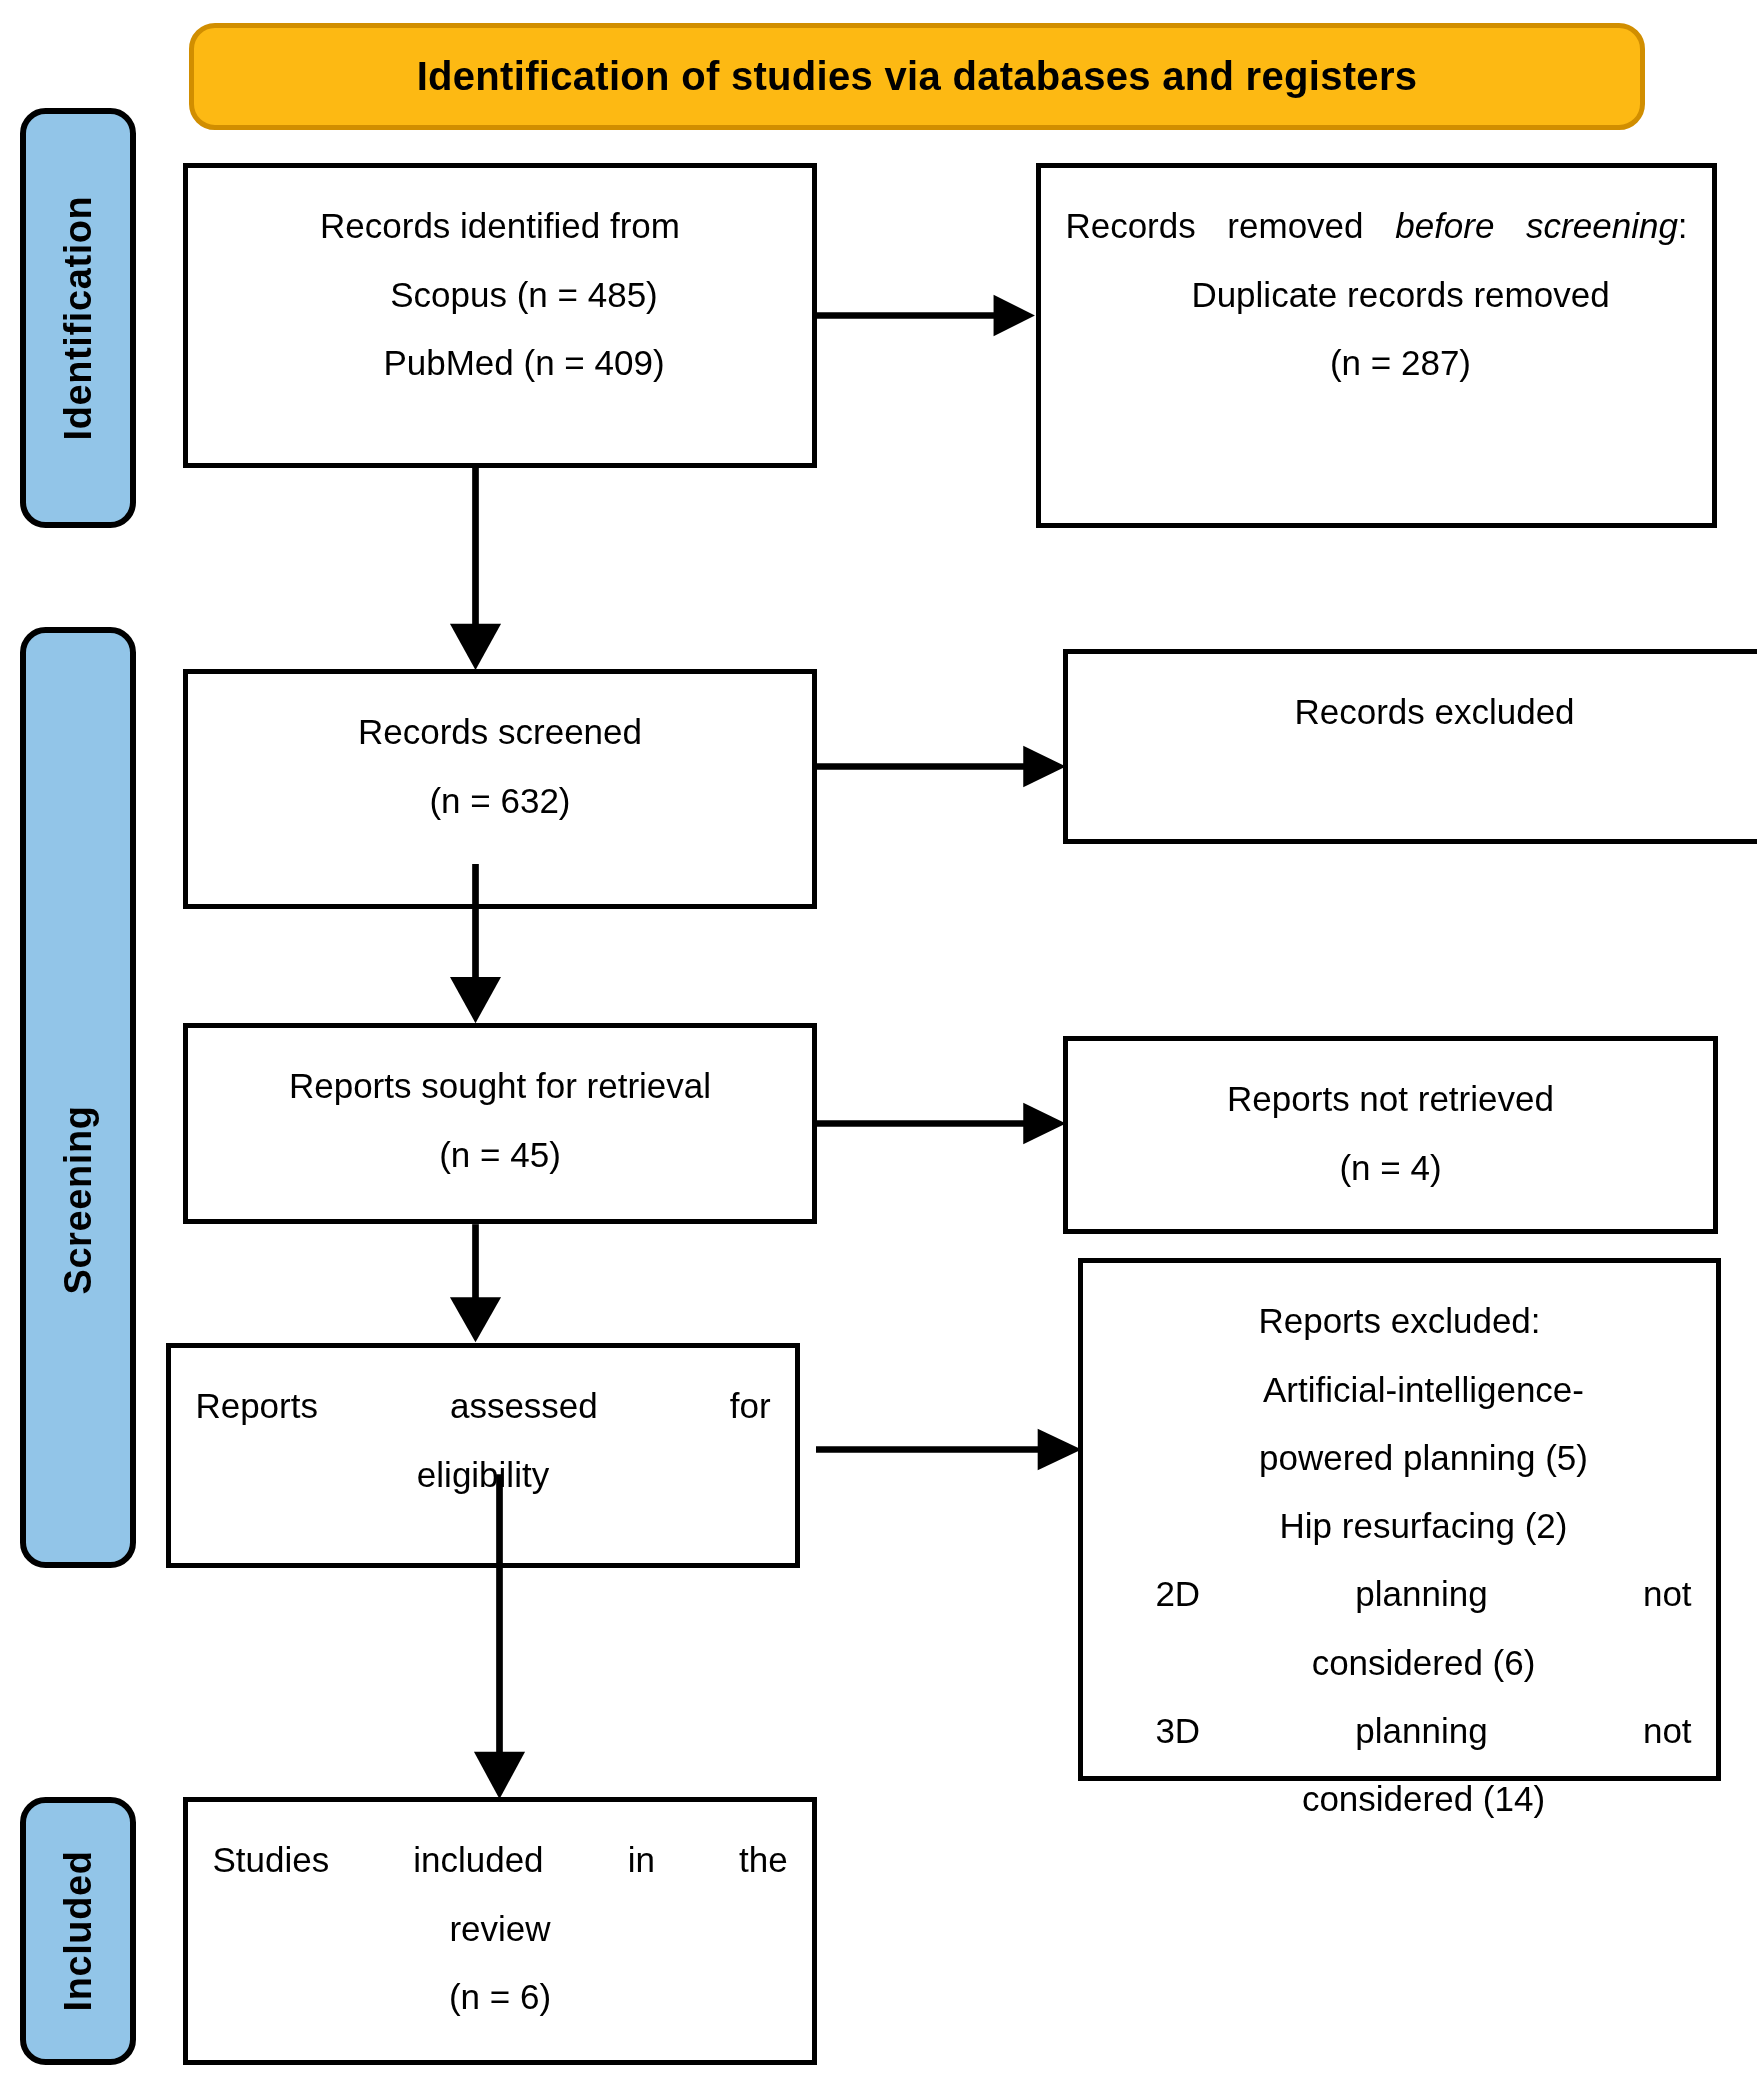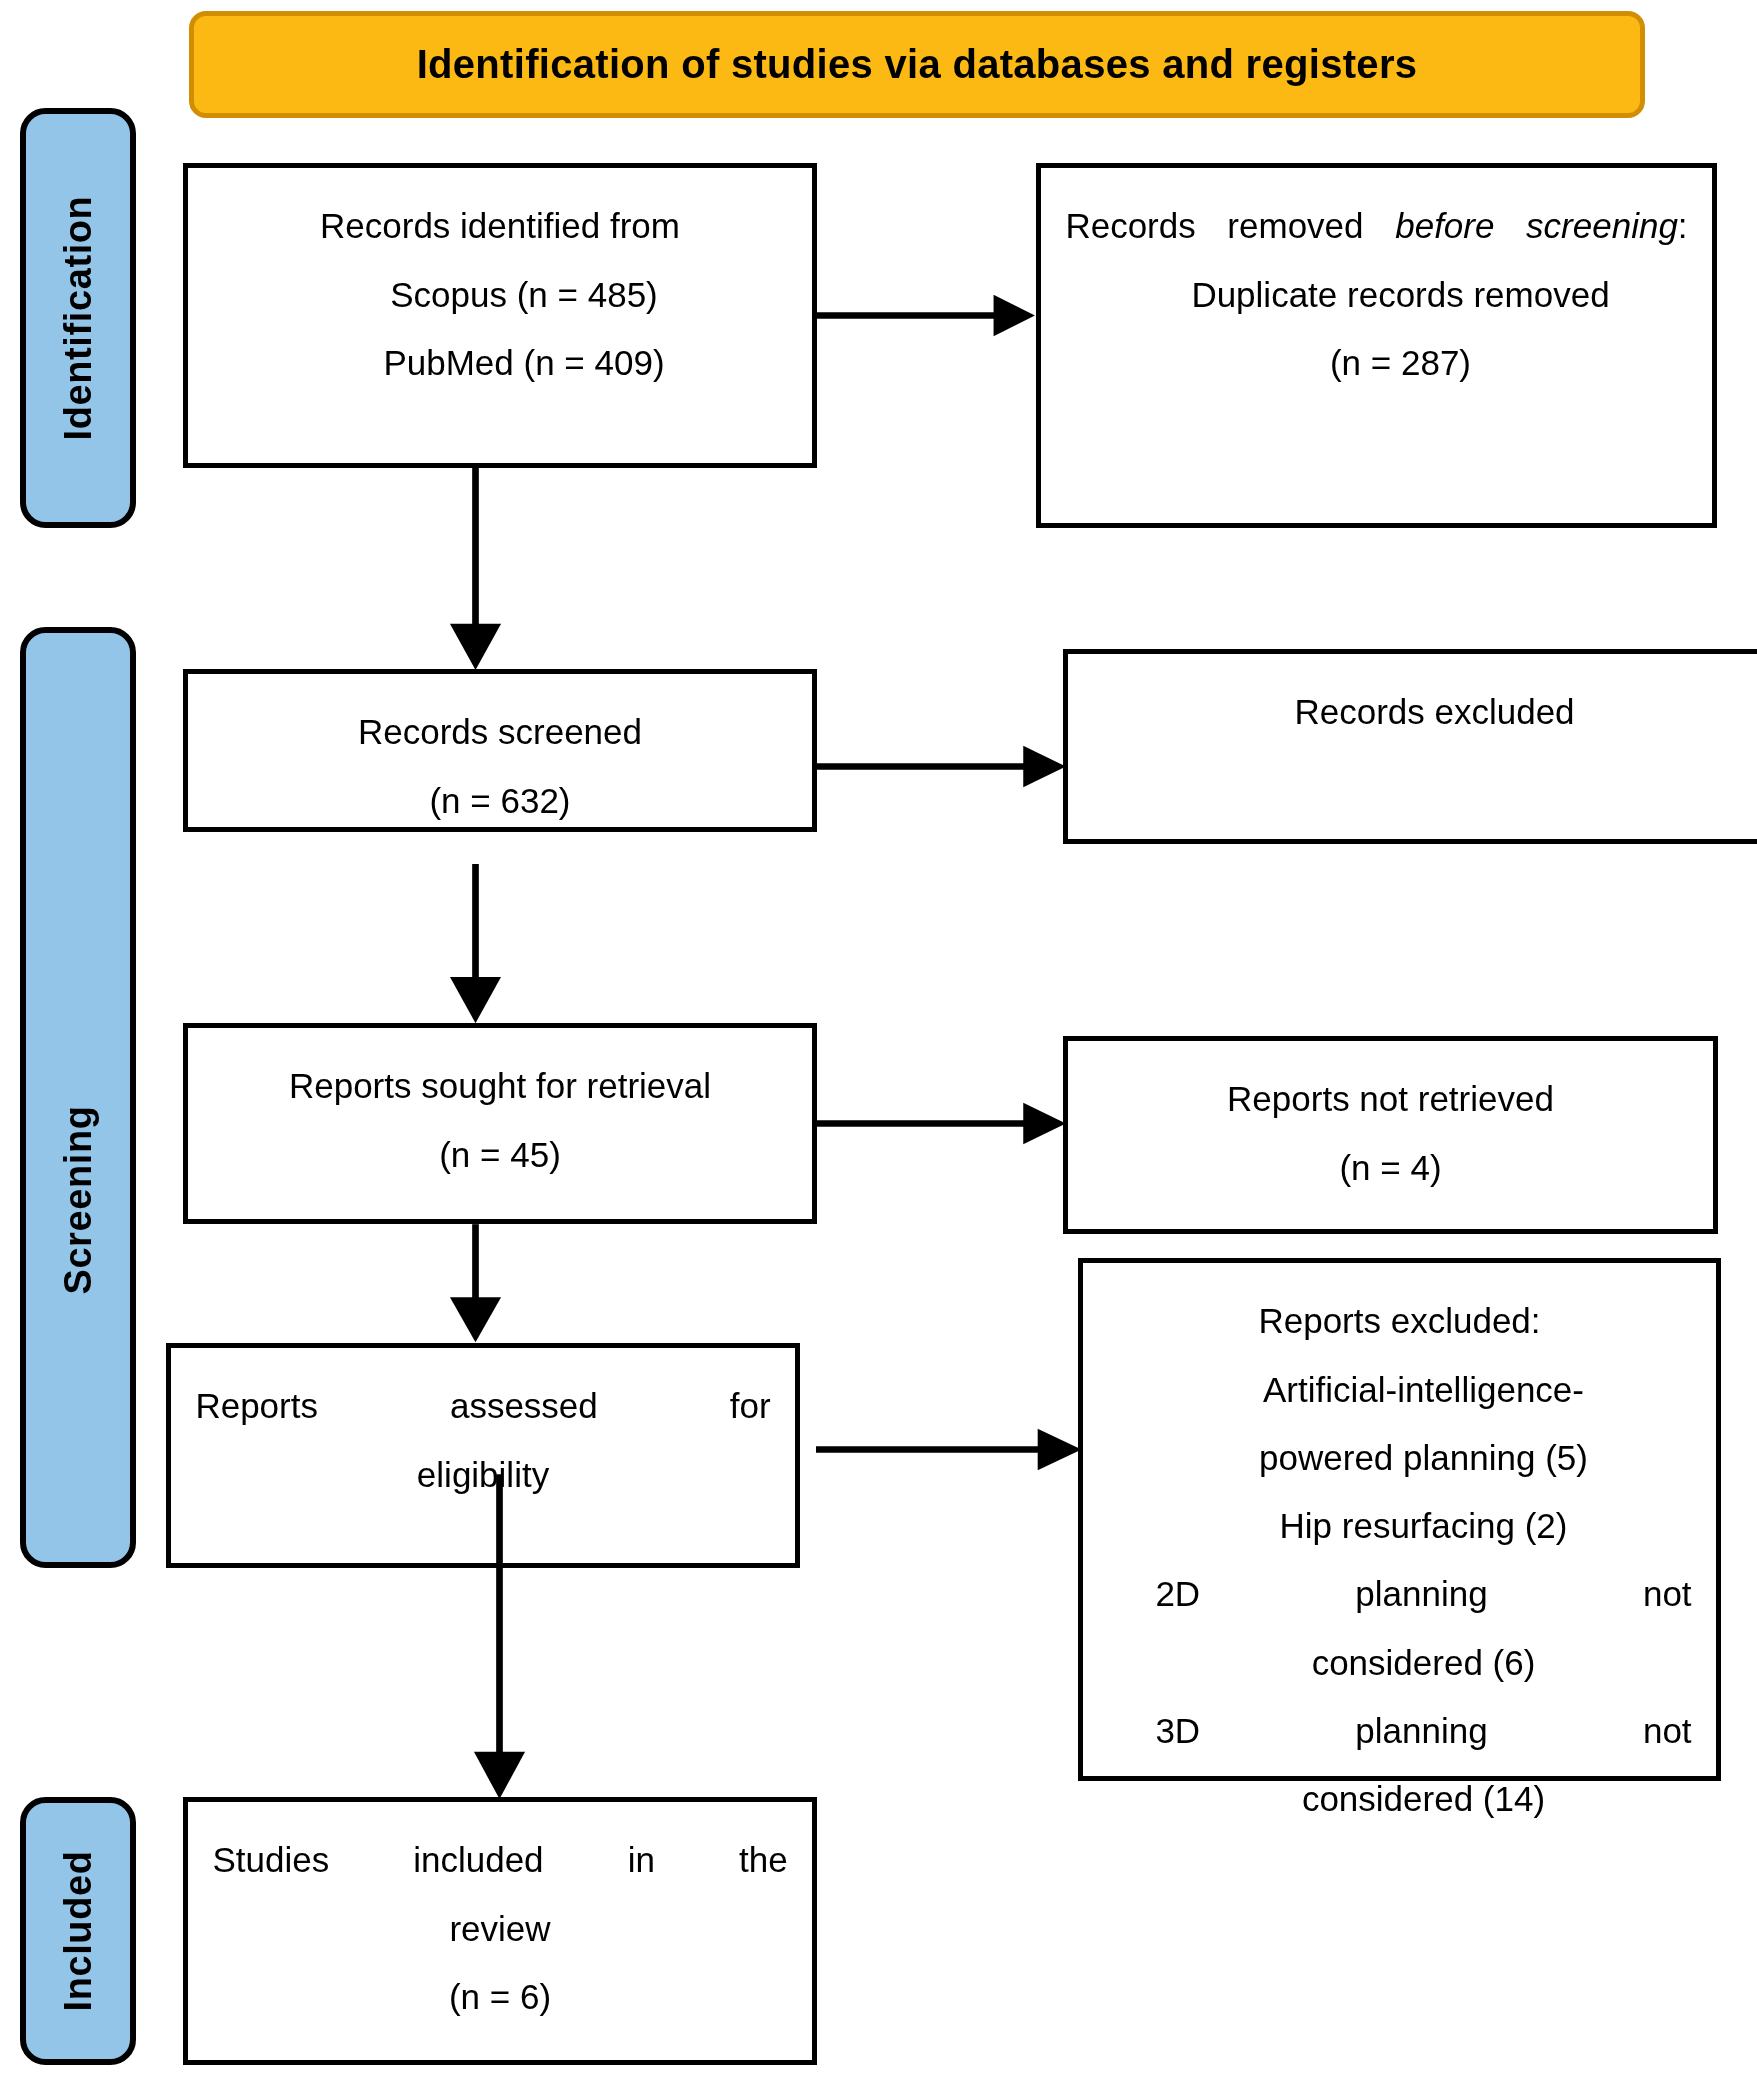--- a/index.html
+++ b/index.html
@@ -17,26 +17,26 @@
     width: 1757px;
     height: 2087px;
     background: #ffffff;
     overflow: hidden;
   }
 
   
   .banner {
     position: absolute;
     left: 189px;
-    top: 11px;
+    top: 23px;
     width: 1456px;
     height: 107px;
     background: #FDB913;
     border: 5.5px solid #D18E00;
-    border-radius: 17px;
+    border-radius: 26px;
     box-sizing: border-box;
     display: flex;
     align-items: center;
     justify-content: center;
   }
   .banner-text {
     font-size: 40px;
     font-weight: bold;
     color: #000000;
     letter-spacing: 0.3px;
@@ -87,21 +87,21 @@
     line-height: 1.95;
     color: #000000;
     text-align: center;
   }
   .indent { padding-left: 48px; }
   .just { text-align: justify; text-align-last: justify; }
   em { font-style: italic; }
 
   
   #box-identified  { left: 183px;  top: 163px;  width: 634px; height: 305px; }
-  #box-screened    { left: 183px;  top: 669px; width: 634px; height: 163px; }
+  #box-screened    { left: 183px;  top: 669px; width: 634px; height: 240px; }
   #box-sought      { left: 183px;  top: 1023px; width: 634px; height: 201px; }
   #box-assessed    { left: 166px;  top: 1343px; width: 634px; height: 225px; }
   #box-included    { left: 183px;  top: 1797px; width: 634px; height: 268px; }
 
   
   #box-removed     { left: 1036px; top: 163px;  width: 681px; height: 365px; }
   #box-excluded    { left: 1063px; top: 649px; width: 743px; height: 195px; }
   #box-notretrieved{ left: 1063px; top: 1036px; width: 655px; height: 198px; }
   #box-repexcluded { left: 1078px; top: 1258px; width: 643px; height: 523px; }
 

